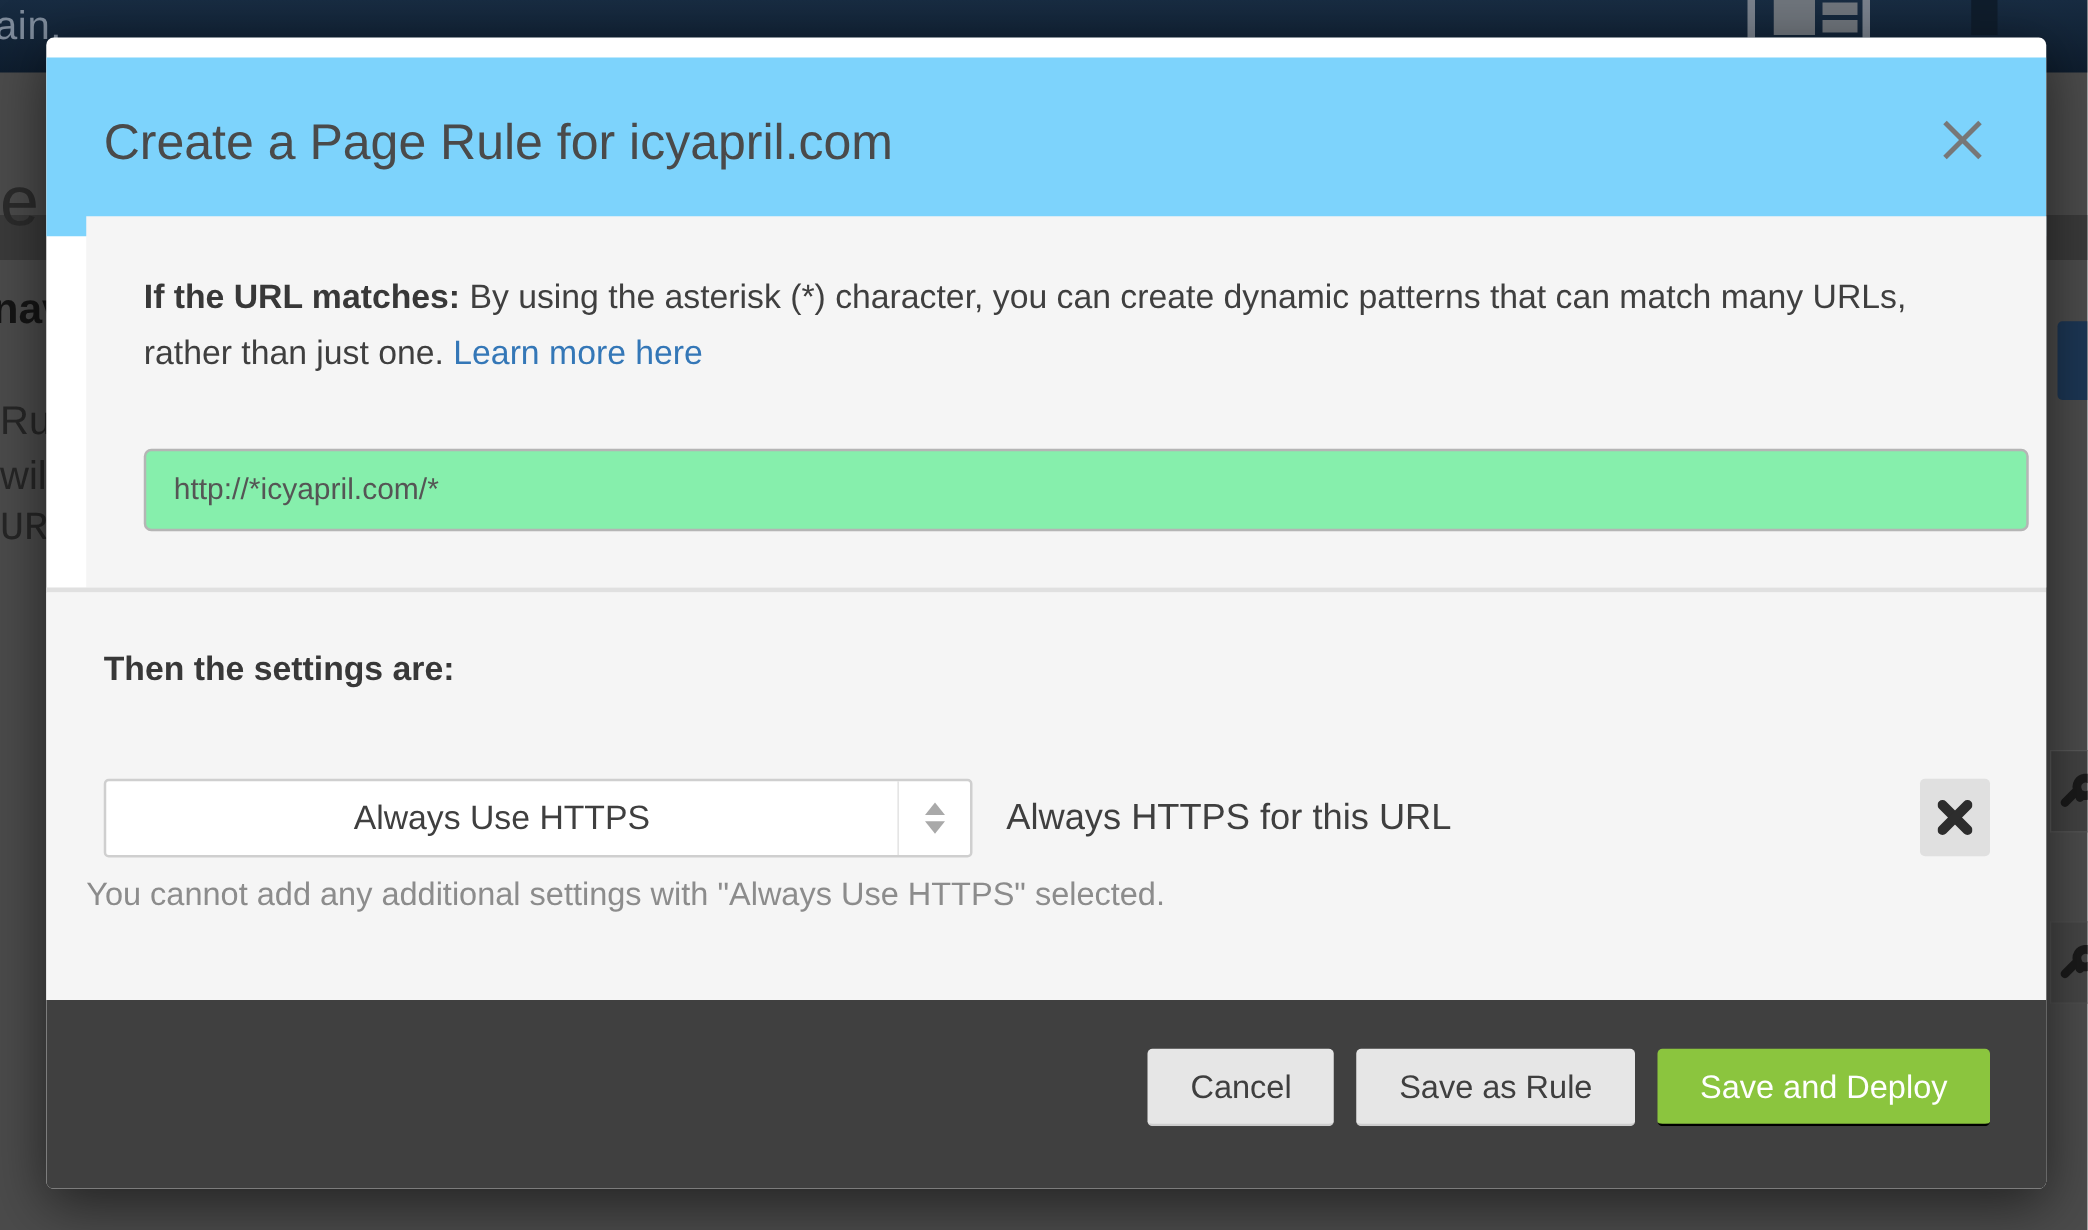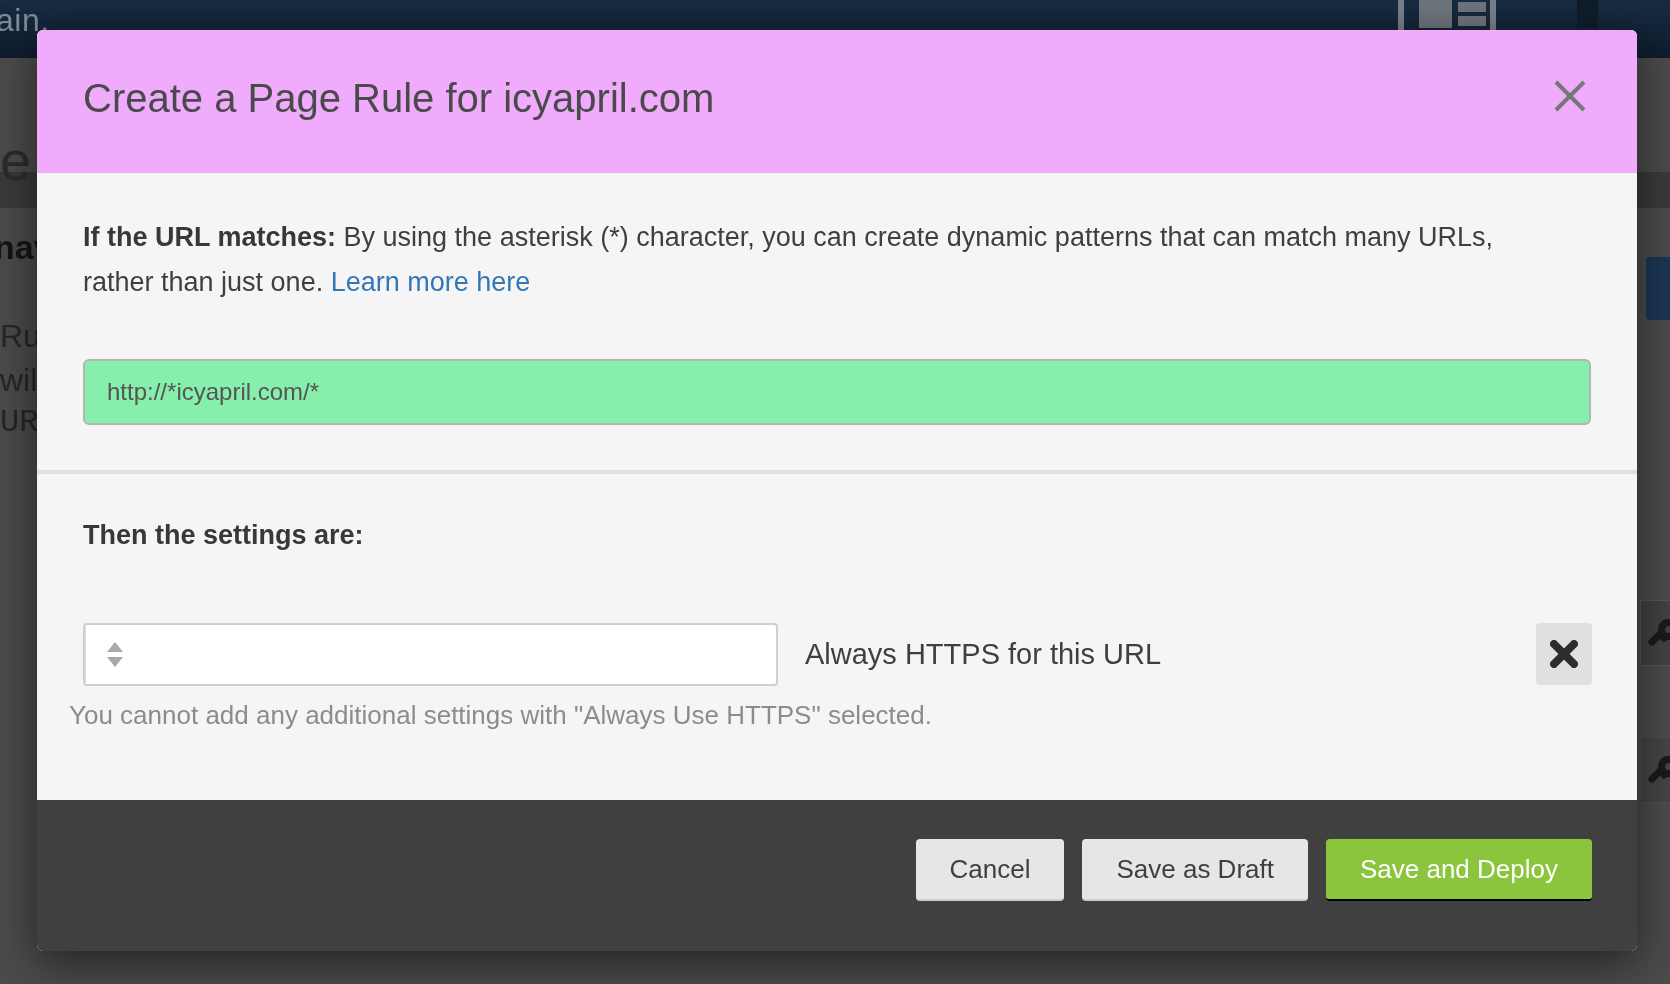--- a/index.html
+++ b/index.html
@@ -46,38 +46,38 @@
   .wrench-svg { margin-right:-6px; }
 
   
   .modal {
     position:absolute; left:37px; top:30px; width:1600px; height:921px;
     background:#fff; border-radius:6px;
     box-shadow:0 12px 45px rgba(0,0,0,.55);
     overflow:hidden;
   }
   .modal-header {
-    position:absolute; left:0; top:0; width:100%; height:143px;
-    background:#f0abfc;
+    position:absolute; left:0; top:16px; width:100%; height:143px;
+    background:#7dd3fc;
   }
   .modal-title {
     position:absolute; left:46px; top:46px;
     font-size:40px; font-weight:400; color:#4a4a4a;
   }
   .modal-close {
     position:absolute; right:45px; top:44px; width:44px; height:44px;
     cursor:pointer; display:flex; align-items:center; justify-content:center;
     background:none; border:none;
   }
 
   .section {
     position:absolute; left:0; width:100%;
     background:#f5f5f5;
   }
-  .section-url { top:143px; height:297px; }
+  .section-url { top:143px; height:297px;margin-left:32px; }
   .divider {
     position:absolute; left:0; top:440px; width:100%; height:4px;
     background:#e0e0e0;
   }
   .section-settings { top:444px; height:326px;text-align:center; }
 
   .url-paragraph {
     position:absolute; left:46px; top:42px; width:1480px;
     font-size:27px; line-height:45px; color:#3f3f3f;
   }
@@ -202,37 +202,38 @@
     </div>
     <input class="url-input" type="text" value="http://*icyapril.com/*" style="">
   </div>
 
   <div class="divider"></div>
 
   <div class="section section-settings">
     <div class="settings-label">Then the settings are:</div>
 
     <div class="setting-select">
+      <div class="setting-select-value">Always Use HTTPS</div>
       <div class="setting-select-stepper">
         <div class="tri-up"></div>
         <div class="tri-down"></div>
       </div>
     </div>
 
     <div class="setting-description">Always HTTPS for this URL</div>
 
     <button class="remove-setting" aria-label="Remove setting">
       <svg width="28" height="28" viewBox="0 0 28 28">
         <line x1="4" y1="4" x2="24" y2="24" stroke="#2d2d2d" stroke-width="8" stroke-linecap="round"></line>
         <line x1="24" y1="4" x2="4" y2="24" stroke="#2d2d2d" stroke-width="8" stroke-linecap="round"></line>
       </svg>
     </button>
 
     <div class="settings-helper">You cannot add any additional settings with "Always Use HTTPS" selected.</div>
   </div>
 
   <div class="modal-footer">
     <button class="btn btn-gray">Cancel</button>
-    <button class="btn btn-gray">Save as Draft</button>
+    <button class="btn btn-gray">Save as Rule</button>
     <button class="btn btn-green">Save and Deploy</button>
   </div>
 
 </div>
 
 </body></html>

